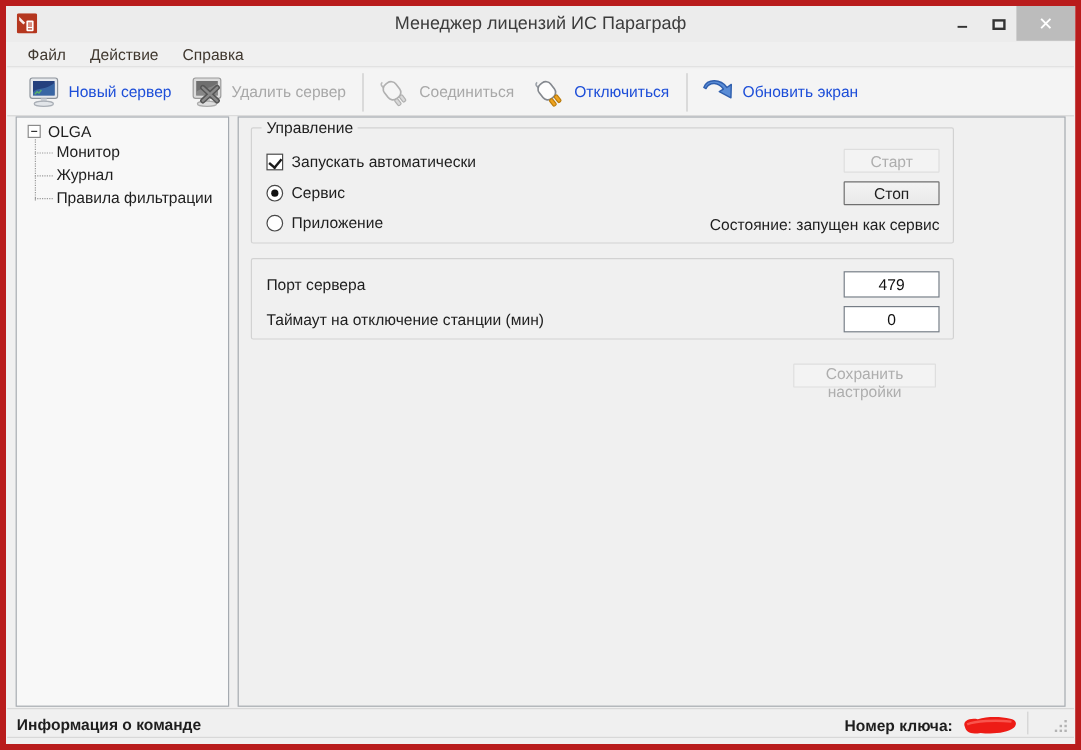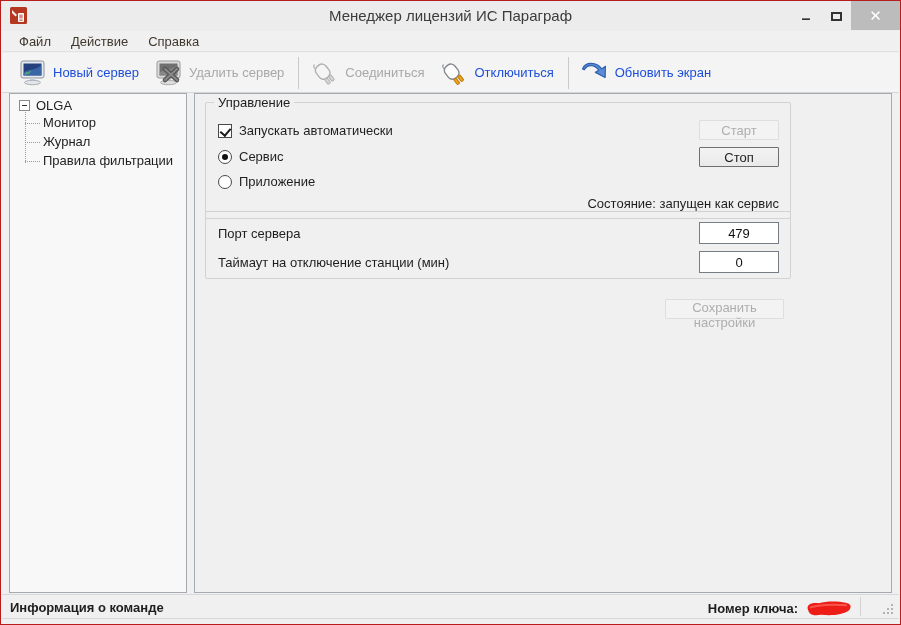--- a/index.html
+++ b/index.html
@@ -1,19 +1,19 @@
 <!DOCTYPE html>
 <html><head>
 <meta charset="utf-8">
 <style>
   * { margin:0; padding:0; box-sizing:border-box; }
   html,body { width:901px; height:625px; background:#fff; font-family:"Liberation Sans", sans-serif; }
   .window {
     position:relative; width:901px; height:625px;
-    background:#f0f0f0; border:1px solid #b91c1c; overflow:hidden;
+    background:#f0f0f0; border:5px solid #b91c1c; overflow:hidden;
   }
   
   .titlebar { position:absolute; top:0; left:0; right:0; height:30px; background:#ececec; }
   .app-icon { position:absolute; left:9px; top:6px; width:17px; height:17px; }
   .title-text {
     position:absolute; left:0; right:0; top:6px; text-align:center;
     font-size:15px; color:#3c3c3c;
   }
   .caption-btns { position:absolute; right:0; top:0; height:29px; display:flex; align-items:stretch; }
   .cap-btn { width:30px; display:flex; align-items:center; justify-content:center; color:#333; }
@@ -53,21 +53,21 @@
     position:relative; flex:0 0 auto;
   }
   .expander::after { content:""; position:absolute; left:2px; top:4px; width:5px; height:1px; background:#333; }
   .tree-child { position:absolute; left:33px; height:15px; display:flex; align-items:center; }
   .tree-child::before {
     content:""; position:absolute; left:-18px; top:50%; width:15px;
     border-top:1px dotted #9a9a9a;
   }
   
   .groupbox { position:absolute; left:10px; width:586px; border:1px solid #d2d2d2; border-radius:2px; }
-  .group-управление { top:8px; height:117px; }
+  .group-управление { top:8px; height:97px; }
   .group-settings { top:117px; height:68px; }
   .group-label {
     position:absolute; top:-8px; left:8px; background:#f0f0f0; padding:0 4px;
     font-size:13px; color:#1e1e1e;
   }
   .check-row, .radio-row { position:absolute; left:12px; display:flex; align-items:center; gap:7px; font-size:13px; color:#1e1e1e; }
   .checkbox { width:14px; height:14px; background:#fff; border:1px solid #494949; position:relative; flex:0 0 auto; }
   .checkbox.checked::after {
     content:""; position:absolute; left:3px; top:1px; width:5px; height:8px;
     border-right:2px solid #1a1a1a; border-bottom:2px solid #1a1a1a; transform:rotate(40deg);

